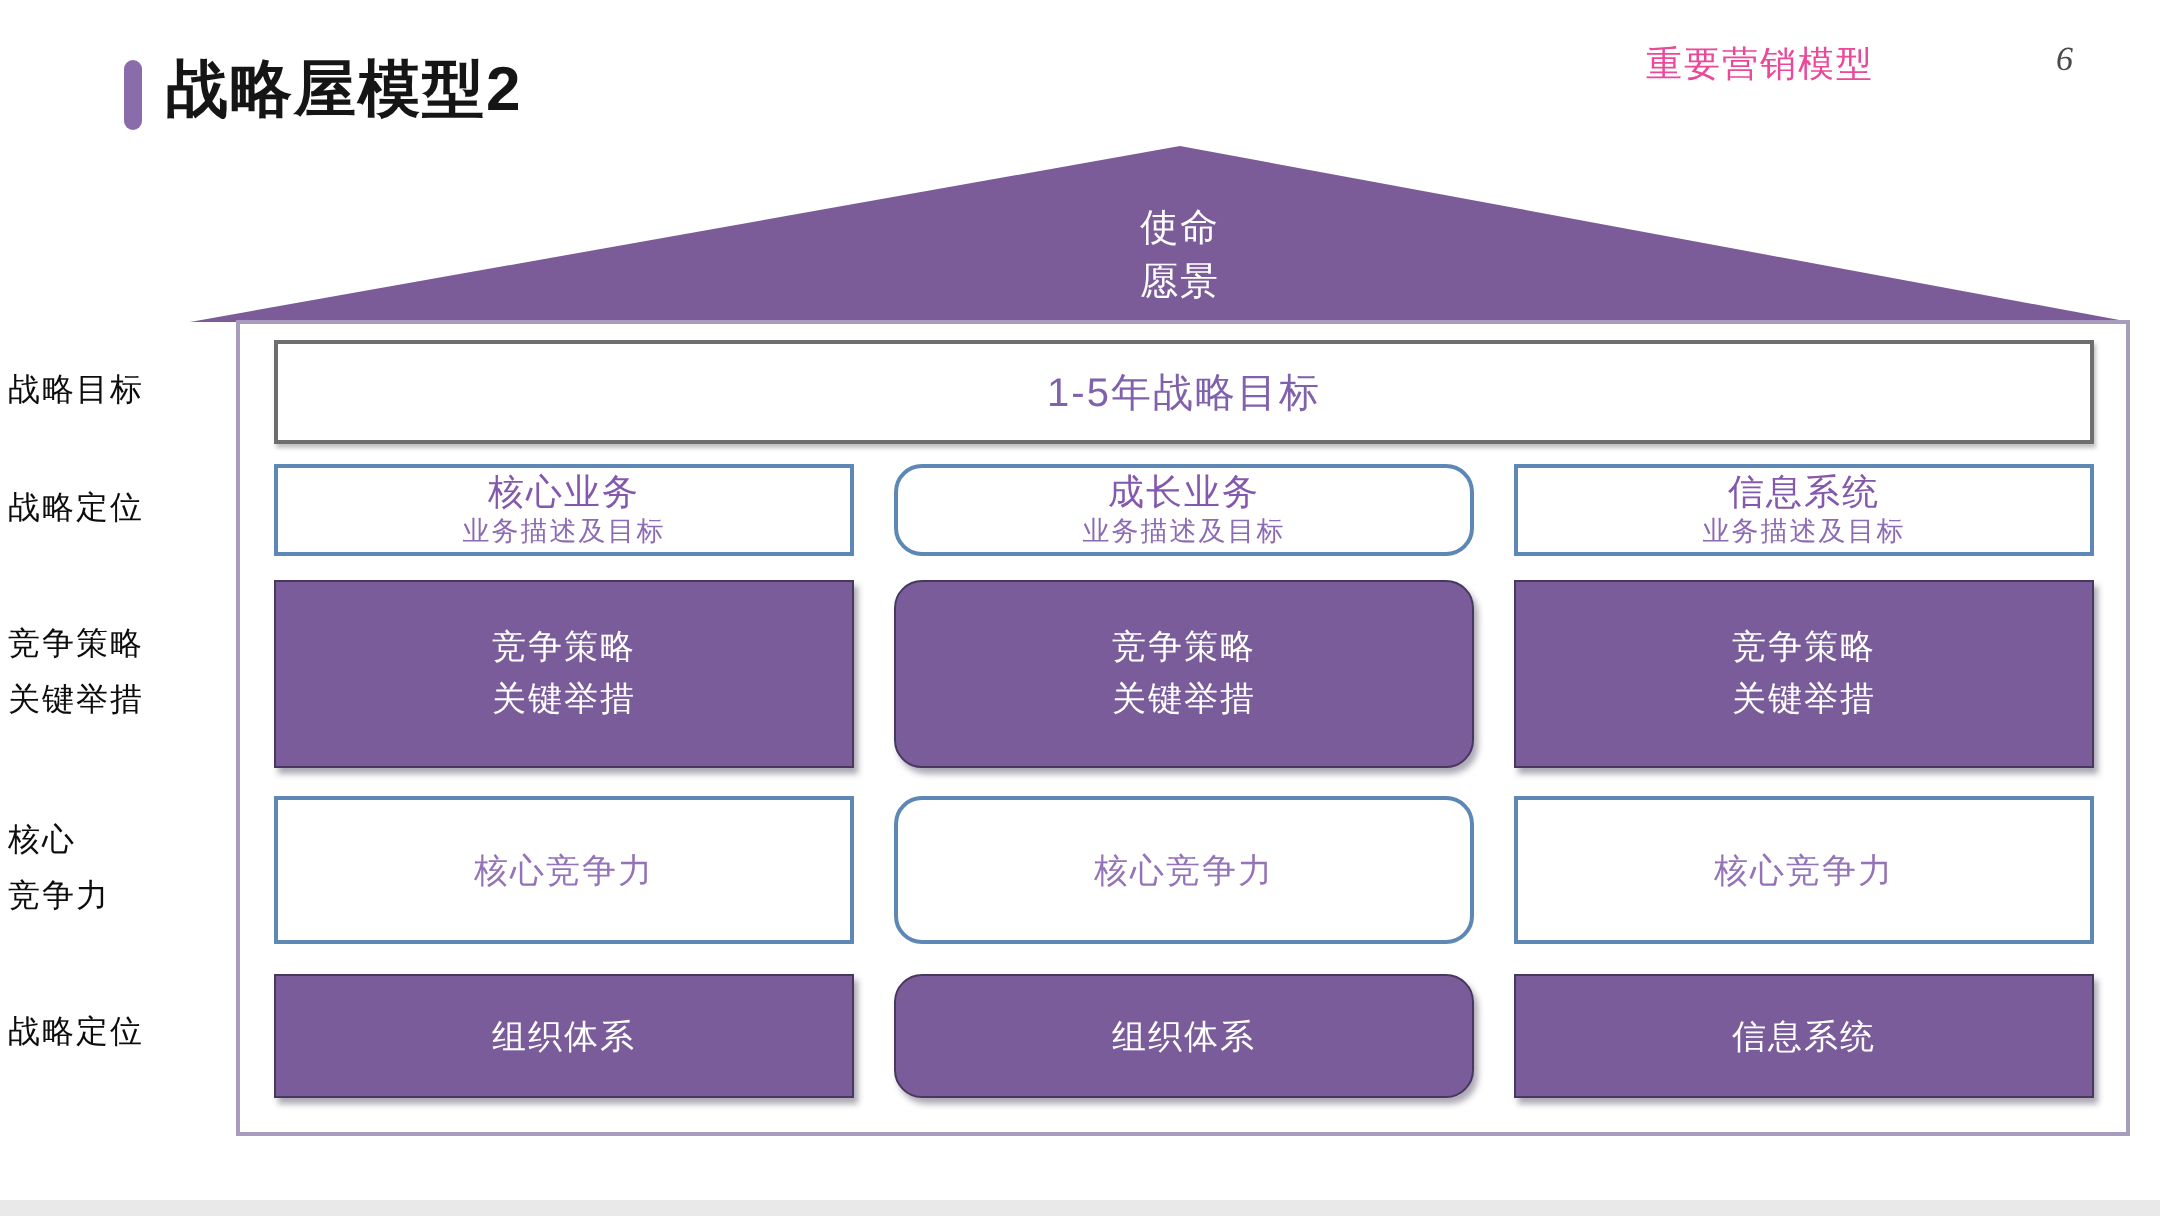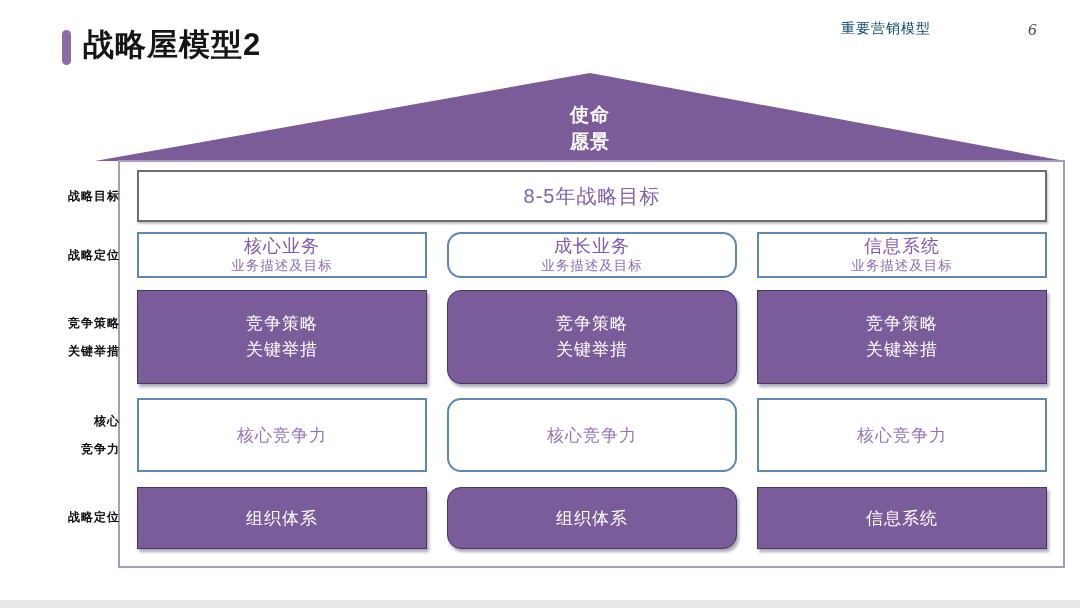--- a/index.html
+++ b/index.html
@@ -17,49 +17,49 @@
   .accent-bar {
     left: 62px; top: 30px; width: 9px; height: 35px;
     background: #8a6cab; border-radius: 5px;
   }
   .slide-title {
     left: 83px; top: 24px;
     font-size: 31px; font-weight: 700; color: #151515;
     letter-spacing: 1px;
   }
   .corner-label {
-    left: 841px; top: 20px;
-    font-size: 14px; color: #0c4a6e; letter-spacing: 1px;
+    left: 823px; top: 20px;
+    font-size: 18px; color: #ec4899; letter-spacing: 1px;
   }
   .page-number {
     left: 1028px; top: 20px;
     font-size: 17px; color: #4a4a4a;
     font-family: "Liberation Serif", serif; font-style: italic;
   }
 
   
   svg.roof-svg { left: 0; top: 0; width: 1080px; height: 608px; pointer-events: none; }
   .roof-text {
     left: 490px; top: 101px; width: 200px;
     text-align: center; color: #ffffff;
-    font-size: 19px; font-weight: 700; line-height: 27px;
+    font-size: 19px; font-weight: 400; line-height: 27px;
     letter-spacing: 1px;
   }
 
   
   .house-body {
     left: 118px; top: 160px; width: 947px; height: 408px;
     border: 2px solid #a89cbe; background: #ffffff;
   }
 
   
   .side-label {
     left: 4px; width: 116px;
-    text-align: right; color: #0d0d0d;
-    font-size: 12px; font-weight: 700; line-height: 28px;
+    text-align: left; color: #0d0d0d;
+    font-size: 16px; font-weight: 400; line-height: 28px;
     letter-spacing: 1px;
   }
 
   
   .box { display: flex; flex-direction: column; align-items: center; justify-content: center; text-align: center; }
 
   
   .goal-box {
     left: 137px; top: 170px; width: 910px; height: 52px;
     background: #ffffff; border: 2px solid #6e6e6e;
@@ -128,21 +128,21 @@
     <div>竞争策略</div>
     <div>关键举措</div>
   </div>
   <div class="abs side-label" style="top:407px;">
     <div>核心</div>
     <div>竞争力</div>
   </div>
   <div class="abs side-label" style="top:503px;">战略定位</div>
 
   <div class="abs box goal-box">
-    <div class="goal-text">8-5年战略目标</div>
+    <div class="goal-text">1-5年战略目标</div>
   </div>
 
   <div class="abs box pos-box col-0">
     <div class="pos-title">核心业务</div>
     <div class="pos-sub">业务描述及目标</div>
   </div>
   <div class="abs box pos-box col-1">
     <div class="pos-title">成长业务</div>
     <div class="pos-sub">业务描述及目标</div>
   </div>

